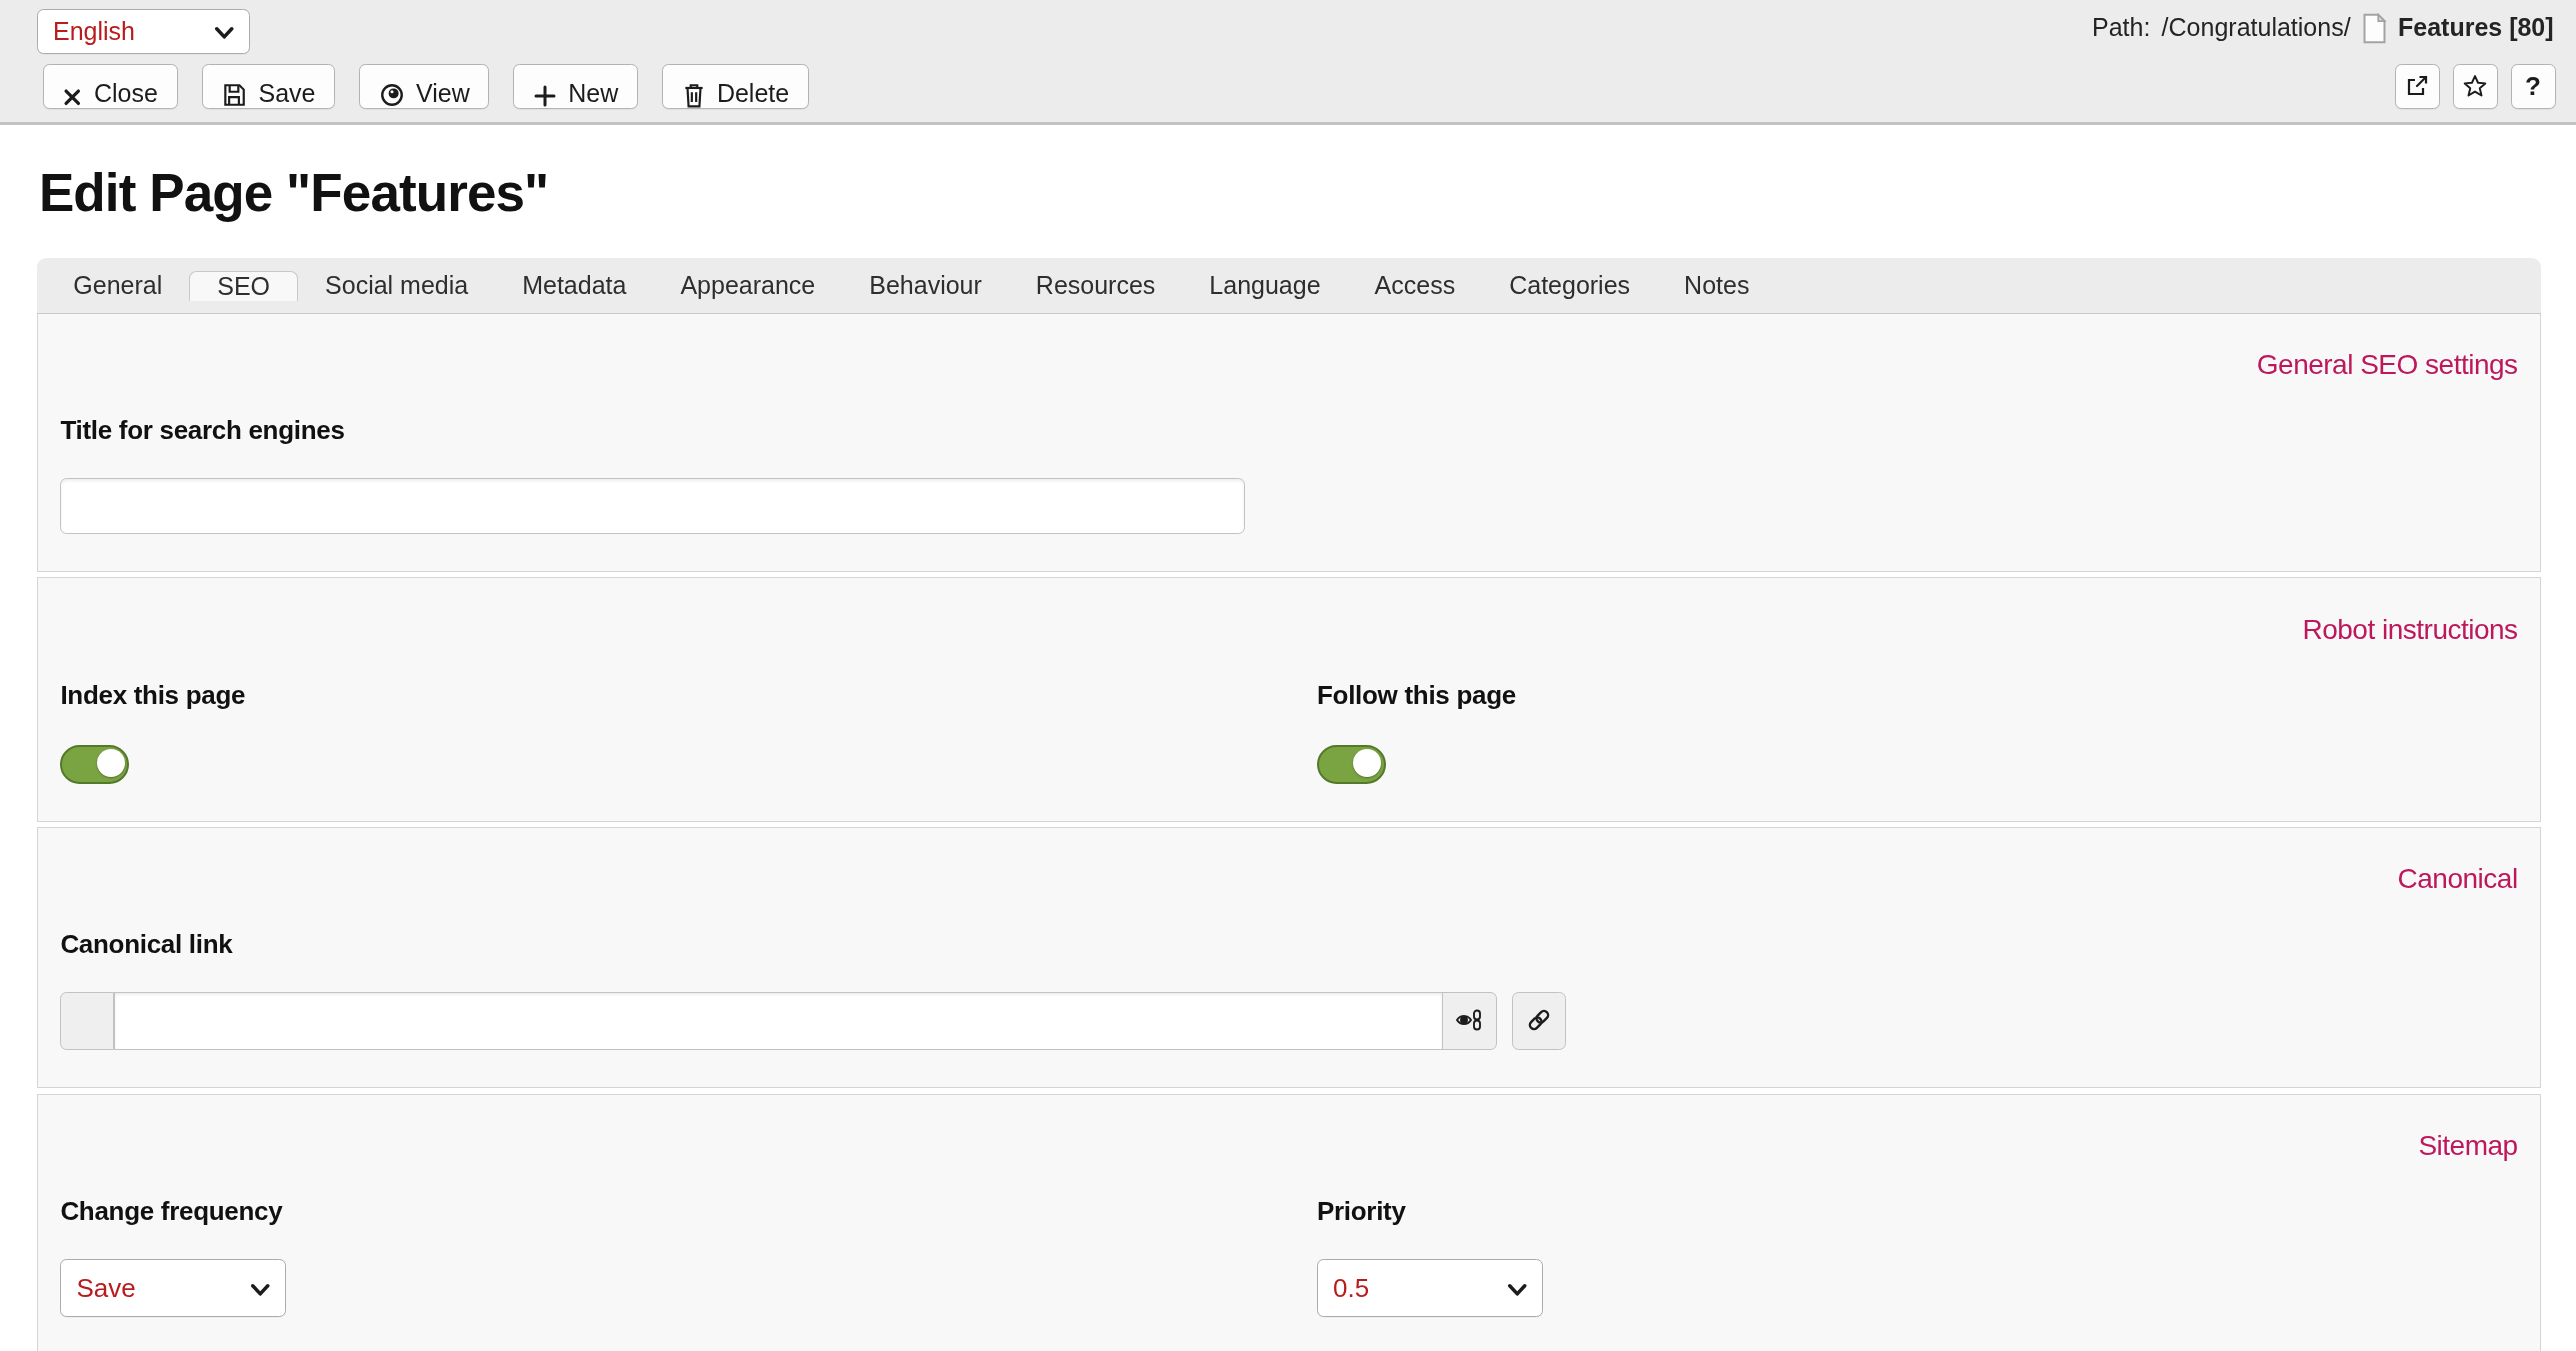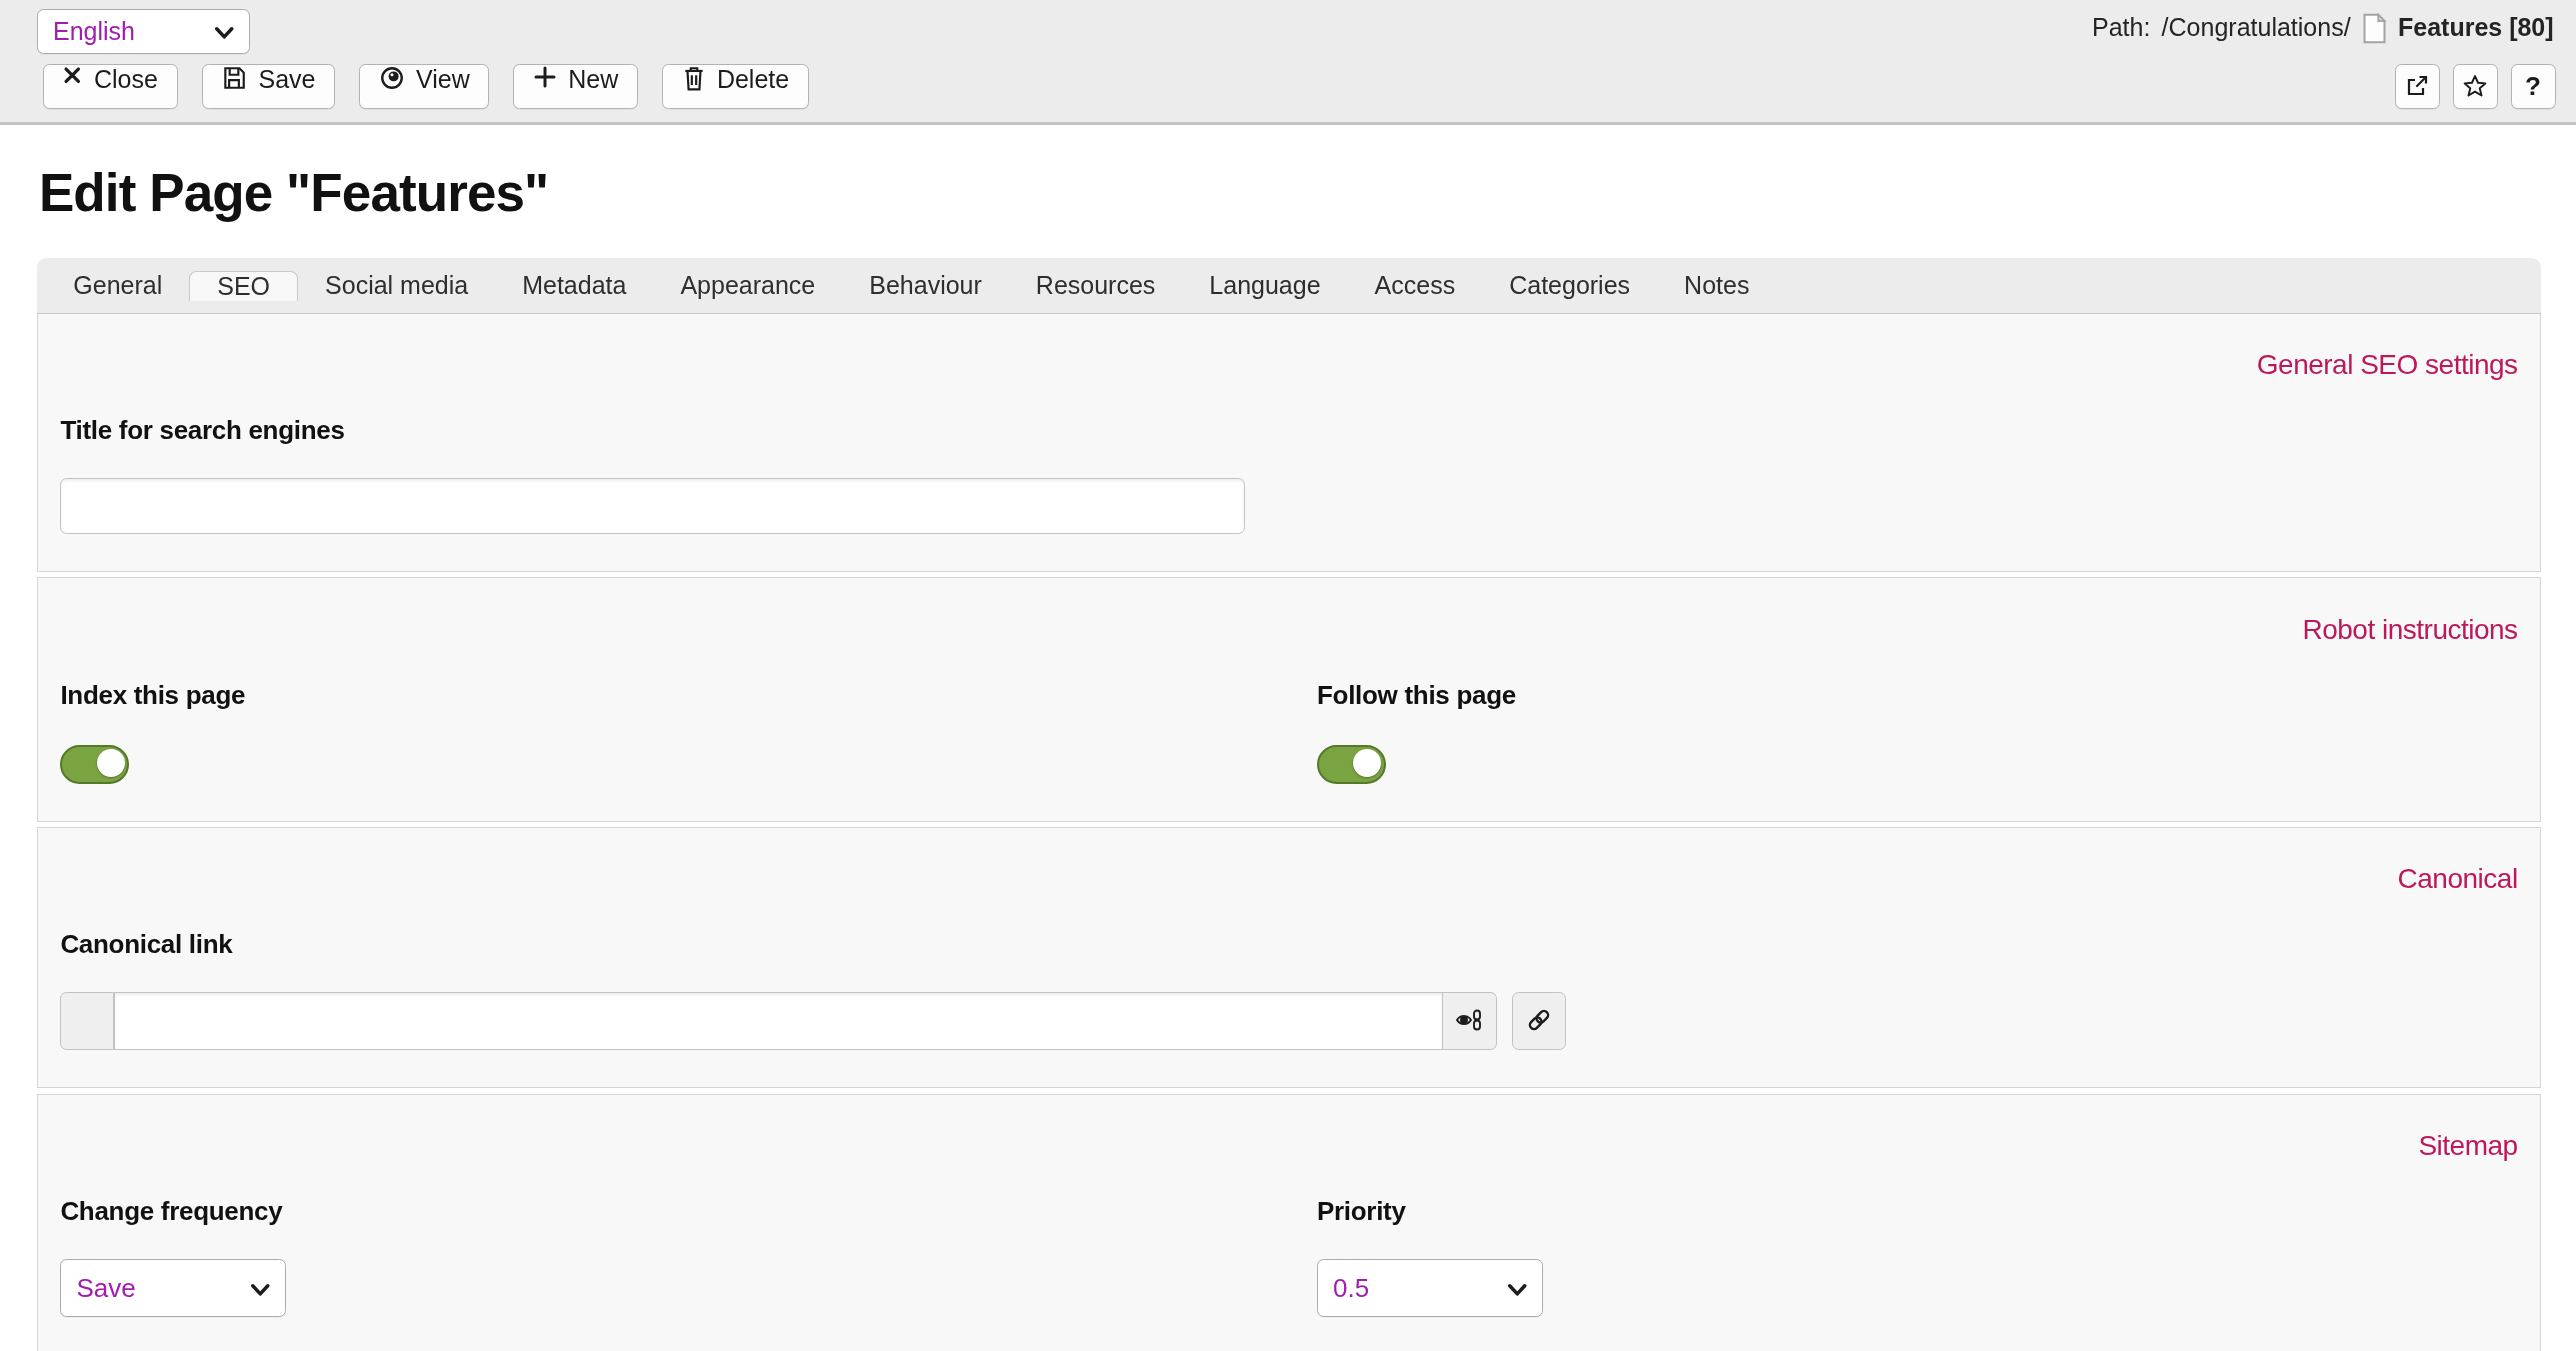--- a/index.html
+++ b/index.html
@@ -18,37 +18,37 @@
     display: flex; flex-direction: column; gap: 9.3px;
   }
   .topbar-row { display: flex; justify-content: space-between; align-items: center; }
 
   .select {
     background: #ffffff;
     border: 0.9px solid #ababab;
     border-radius: 6.5px;
     display: inline-flex; align-items: center; justify-content: space-between;
     padding: 0 15px;
-    font-size: 25px; color: #a21caf;
+    font-size: 25px; color: #b91c1c;
     cursor: pointer;
     box-shadow: 0 0.9px 0.9px rgba(0,0,0,0.04);
   }
   .lang-select { width: 213px; height: 45px; }
   .chev { flex: 0 0 auto; margin-left: 13px; }
 
   .path-line { display: flex; align-items: flex-start; gap: 11.2px; font-size: 25px; color: #242424; padding-right: 1.9px; }
   .path-line .pg { font-weight: bold; }
 
   .toolbar { display: flex; gap: 24px; margin-left: 5.6px; }
   .tbtn {
     height: 45px;
     background: #fdfdfd;
     border: 0.9px solid #b3b3b3;
     border-radius: 6.5px;
-    display: inline-flex; align-items: flex-start; gap: 11.2px;
+    display: inline-flex; align-items: flex-end; gap: 11.2px;
     padding: 0 18.7px;
     font-size: 25px; color: #1c1c1c;
     cursor: pointer;
     box-shadow: 0 0.9px 0.9px rgba(0,0,0,0.05);
   }
   .tbtn svg, .ibtn svg { display: block; }
 
   .right-icons { display: flex; gap: 13px; }
   .ibtn {
     width: 45px; height: 45px;

